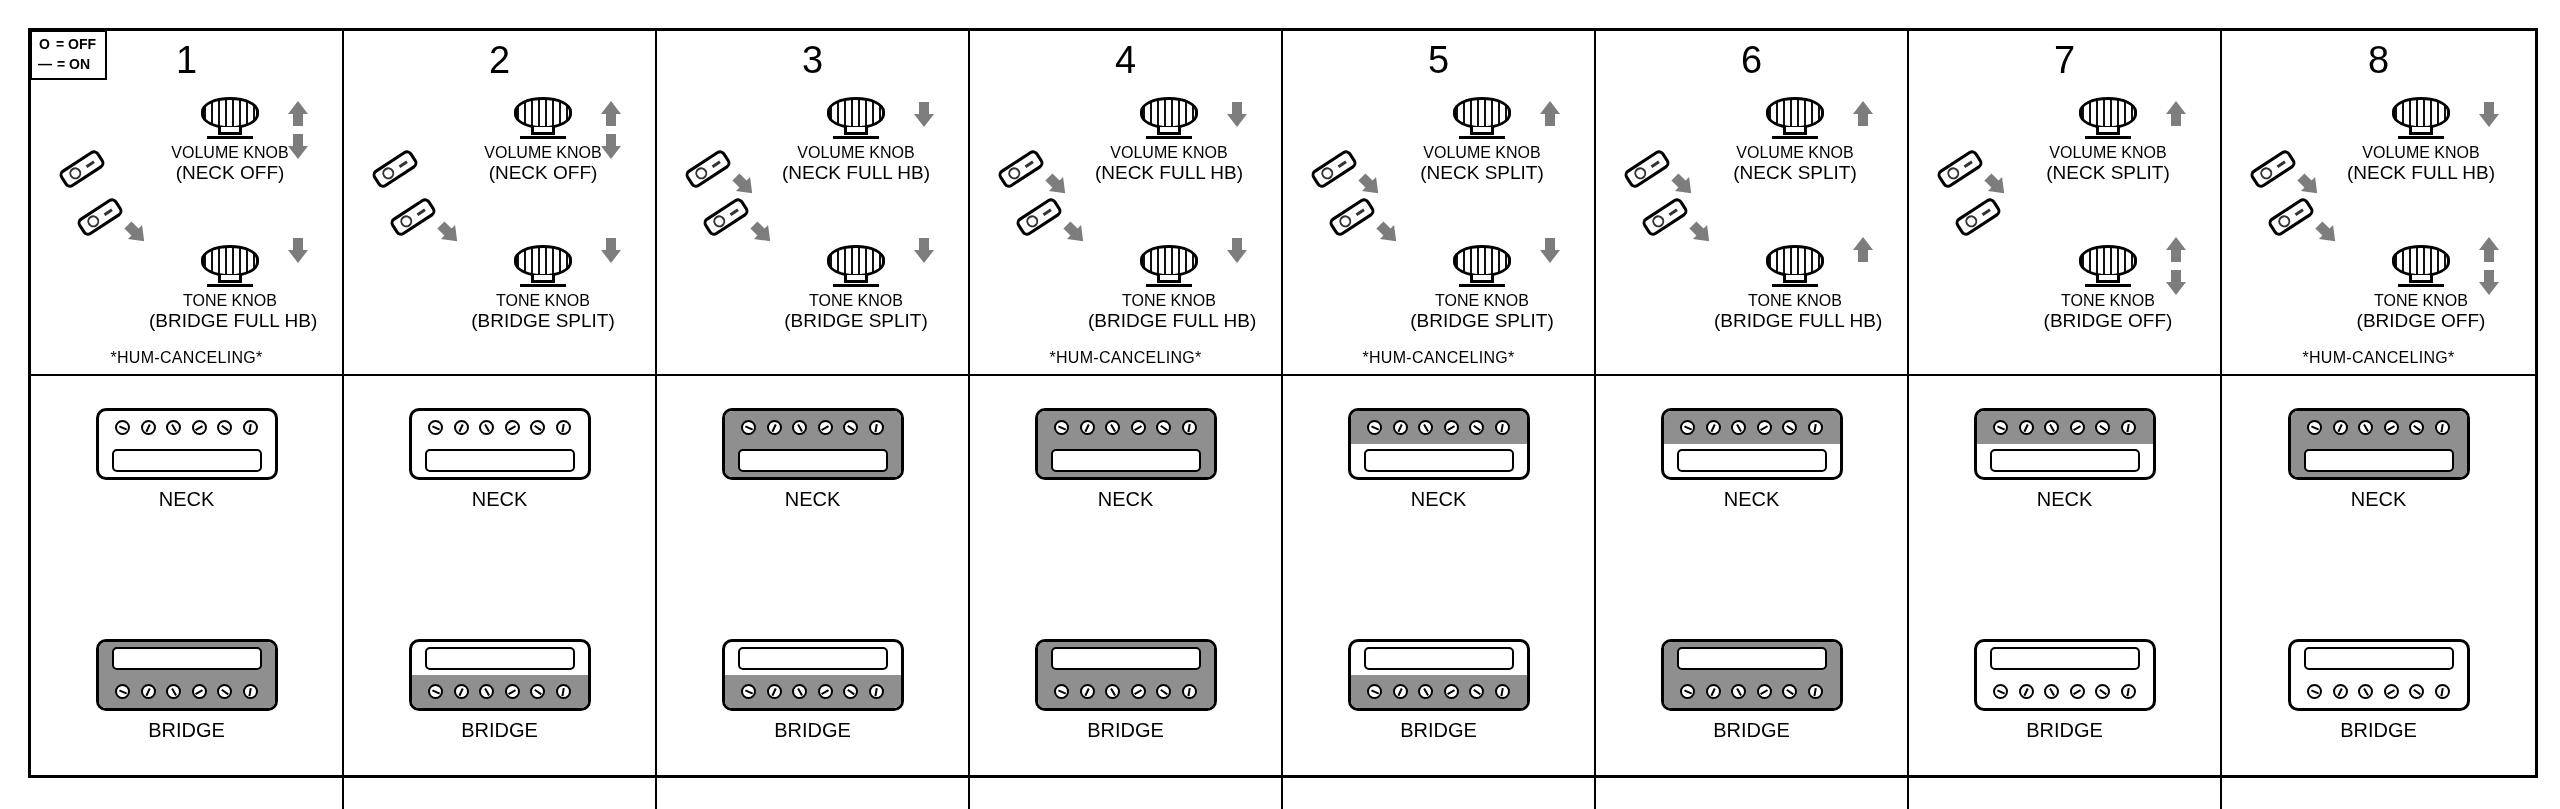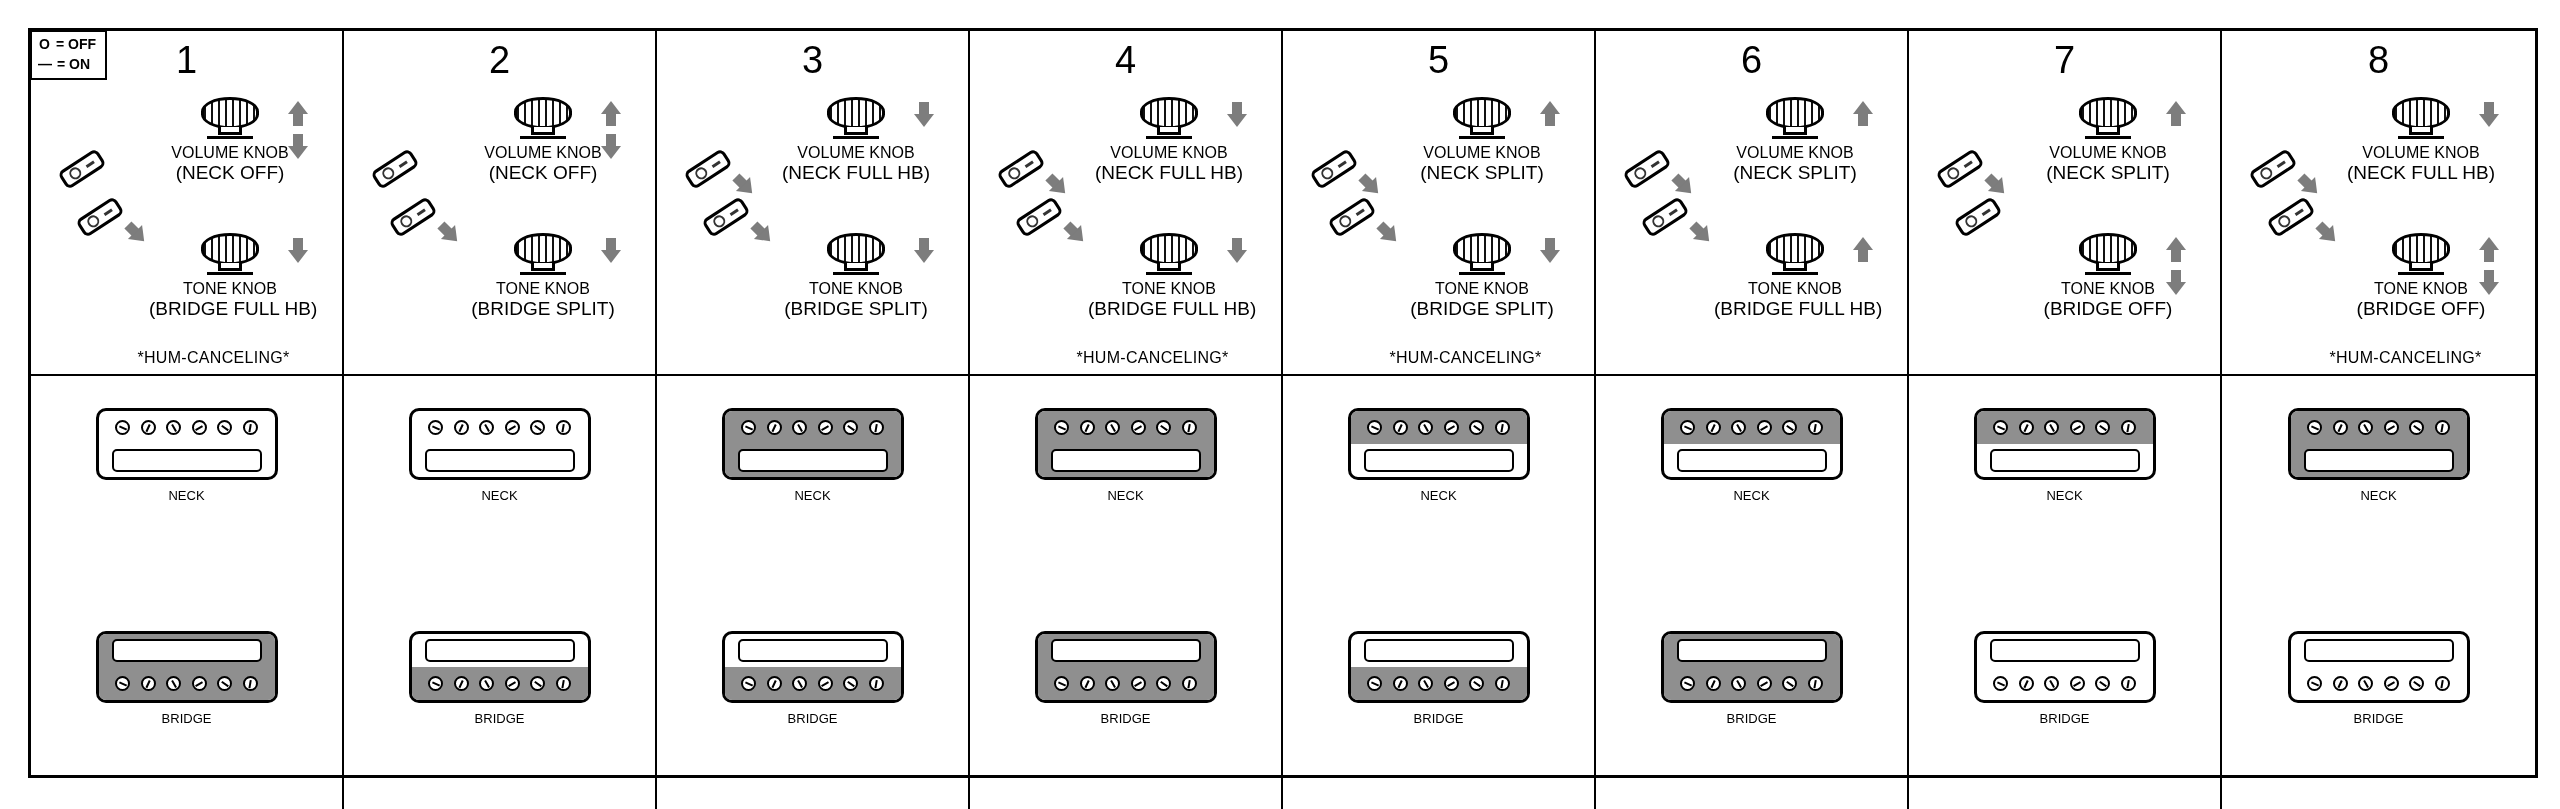--- a/index.html
+++ b/index.html
@@ -11,21 +11,21 @@
   .col:last-child{border-right:none;}
 
   .cell.top{position:relative;height:335px;border-bottom:2.5px solid #000;}
   .cell.bottom{position:relative;height:404px;}
 
   .num{text-align:center;margin-top:8px;font-size:38px;}
 
   
   .knob-block{position:absolute;left:118px;width:162px;text-align:center;}
   .knob-block.vol{top:58px;}
-  .knob-block.tone{top:194px;}
+  .knob-block.tone{top:206px;}
   .knob{display:flex;flex-direction:column;align-items:center;}
   .knob .cap{width:58px;height:32px;border:3px solid #000;border-radius:50%/45%;
              background:repeating-linear-gradient(90deg,#111 0 2px,#fff 2px 7px);box-sizing:border-box;}
   .knob .stem{width:24px;height:8px;border:3px solid #000;border-top:none;background:#fff;margin-top:-2px;box-sizing:border-box;}
   .knob .base{width:46px;height:3px;background:#000;margin-top:1px;}
   .kl{font-size:16px;margin-top:5px;white-space:nowrap;}
   .ks{font-size:19px;white-space:nowrap;}
 
   
   .knob-arrow{position:absolute;display:flex;flex-direction:column;gap:6px;align-items:center;width:20px;}
@@ -47,39 +47,39 @@
   .switch-wrap.sw2{left:24px;top:52px;}
   .switch{display:flex;width:46px;height:20px;border:3px solid #000;border-radius:6px;background:#fff;
           align-items:center;justify-content:space-evenly;transform:rotate(-33deg);box-sizing:border-box;}
   .sw-circle{width:8px;height:8px;border:2.5px solid #333;border-radius:50%;}
   .sw-dash{width:9px;height:3px;background:#333;}
   .flip-arrow{position:absolute;right:-22px;bottom:-16px;width:20px;height:26px;transform:rotate(-45deg);visibility:hidden;}
   .flip-arrow::before{content:"";position:absolute;bottom:0;left:0;border-left:10px solid transparent;border-right:10px solid transparent;border-top:13px solid var(--arrow,#7d7d7d);}
   .flip-arrow::after{content:"";position:absolute;bottom:12px;left:5px;width:10px;height:11px;background:var(--arrow,#7d7d7d);}
   .switch-wrap.flip .flip-arrow{visibility:visible;}
 
-  .hum{position:absolute;bottom:7px;left:0;width:100%;text-align:center;font-size:16px;letter-spacing:.3px;margin-left:27px;}
+  .hum{position:absolute;bottom:7px;left:0;width:100%;text-align:center;font-size:16px;letter-spacing:.3px;}
 
   
   .pickup{width:176px;border:3px solid #000;border-radius:10px;overflow:hidden;background:#fff;margin:0 auto;box-sizing:content-box;}
   .pickup.neck{margin-top:32px;}
   .pickup.bridge{margin-top:128px;}
   .coil{height:33px;display:flex;align-items:center;justify-content:space-evenly;padding:0 6px;}
   .coil.on{background:var(--coil_on,#8f8f8f);}
   .coil.plain{justify-content:center;}
   .plain-inner{width:146px;height:19px;border:2.5px solid #000;border-radius:5px;background:#fff;}
   .screw{width:15px;height:15px;border:2px solid #000;border-radius:50%;background:#fff;position:relative;box-sizing:border-box;}
   .screw::after{content:"";position:absolute;left:calc(50% - 4px);top:calc(50% - 1px);width:8px;height:2.2px;background:#000;}
   .screw:nth-of-type(1)::after{transform:rotate(25deg);}
   .screw:nth-of-type(2)::after{transform:rotate(115deg);}
   .screw:nth-of-type(3)::after{transform:rotate(60deg);}
   .screw:nth-of-type(4)::after{transform:rotate(150deg);}
   .screw:nth-of-type(5)::after{transform:rotate(35deg);}
   .screw:nth-of-type(6)::after{transform:rotate(100deg);}
-  .pu-label{text-align:center;font-size:13px;margin-top:8px;}
+  .pu-label{text-align:center;font-size:20px;margin-top:8px;}
 
   
   .legend{position:absolute;top:-1px;left:-1px;background:#fff;border:2px solid #000;padding:3px 9px 4px 6px;z-index:5;
           font-size:14px;font-weight:bold;line-height:1.4;}
   .legend-row{display:flex;align-items:center;gap:5px;white-space:nowrap;}
   .legend-sym{display:inline-block;min-width:13px;text-align:center;font-weight:bold;}
 </style>
 </head>
 <body>
 

